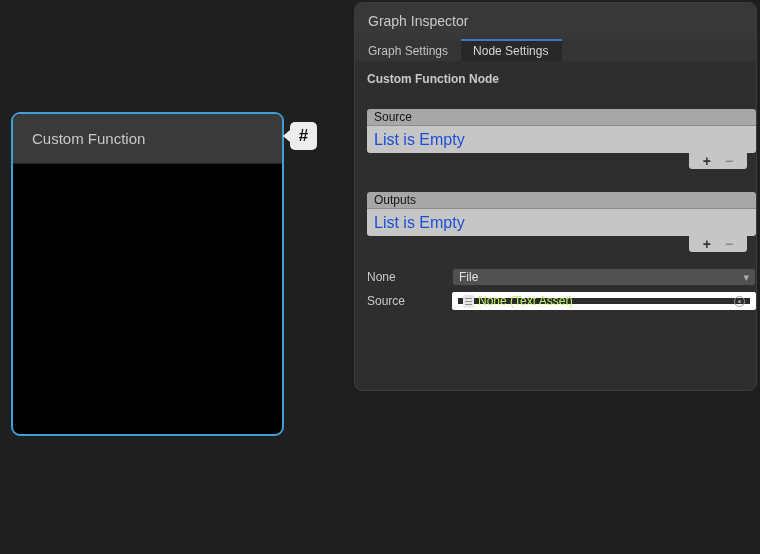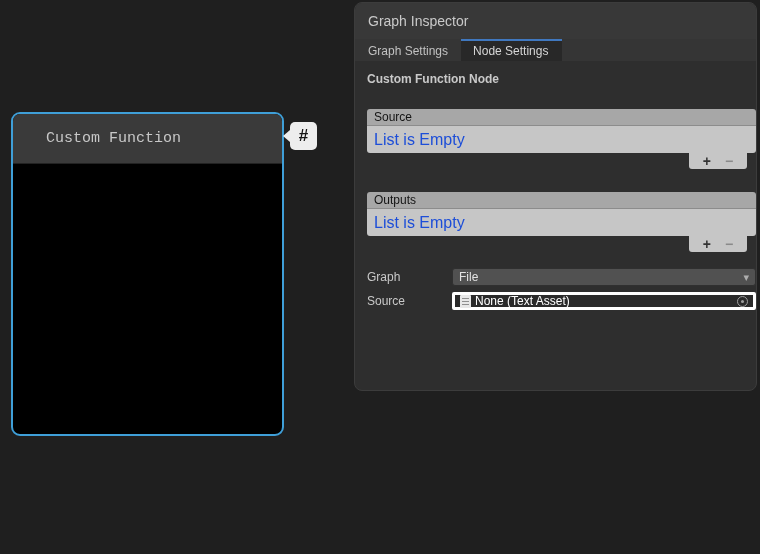--- a/index.html
+++ b/index.html
@@ -11,23 +11,22 @@
   }
   .stage { position:relative; width:760px; height:554px; background:#1F1F1F; }
 
   
   .node {
     position:absolute; left:11px; top:112px; width:273px; height:324px;
     background:#000; border:2px solid #3F9FD8; border-radius:9px; overflow:hidden;
   }
   .node-title {
     height:50px; background:#3A3A3A; display:flex; align-items:center;
-    padding-left:33px; font-size:15px; color:#C8C8C8;
+    padding-left:19px; font-size:15px; color:#C8C8C8;
     border-bottom:1px solid #222;
-    font-family:Liberation Mono, monospace;
   }
   .badge {
     position:absolute; left:290px; top:122px; width:27px; height:28px;
     background:#EDEDED; border-radius:5px;
     display:flex; align-items:center; justify-content:center;
     font-size:17px; font-weight:bold; color:#141414;
   }
   .badge-tail {
     position:absolute; left:-7px; top:50%; transform:translateY(-50%);
     width:0; height:0;
@@ -94,23 +93,23 @@
     padding:0 6px; font-size:12px; color:#E2E2E2; cursor:default;
   }
   .dd-arrow { font-size:11px; color:#ADADAD; line-height:1; }
   .text-field {
     flex:1; height:18px; background:#262626; border:1px solid #414141;
     border-radius:2px; color:#D0D0D0; font-size:12px; padding:0 5px;
     font-family:inherit; outline:none;
   }
   .text-field::placeholder { color:#9C9C9C; opacity:1; }
   .object-field {
-    flex:1; height:18px; background:#2A2A2A; border:3px solid #ffffff;
+    flex:1; height:18px; background:#2A2A2A; border:6px solid #ffffff;
     border-radius:2px; display:flex; align-items:center; gap:4px;
-    padding:0 5px; font-size:12px; color:#ffffff; cursor:default;
+    padding:0 5px; font-size:12px; color:#bef264; cursor:default;
   }
   .doc-icon { width:11px; height:13px; background:#E8E8E8; border-radius:1px; position:relative; flex:none; }
   .doc-icon::after {
     content:""; position:absolute; left:2px; right:2px; top:3px; height:8px;
     background:repeating-linear-gradient(to bottom,#8F8F8F 0 1px,transparent 1px 3px);
   }
   .picker {
     margin-left:auto; width:11px; height:11px; border:1px solid #9E9E9E;
     border-radius:50%; position:relative; flex:none; cursor:default;
   }
@@ -177,21 +176,21 @@
         </div>
         <div class="relist-footer">
           <button class="relist-btn add">+</button>
           <button class="relist-btn remove">−</button>
         </div>
       </div>
 
       <div class="fields">
 
         <div class="field-row">
-          <span class="field-label">Graph</span>
+          <span class="field-label">None</span>
           <div class="dropdown">
             <span>File</span>
             <span class="dd-arrow">▾</span>
           </div>
         </div>
 
 
         <div class="field-row">
           <span class="field-label">Source</span>
           <div class="object-field">

